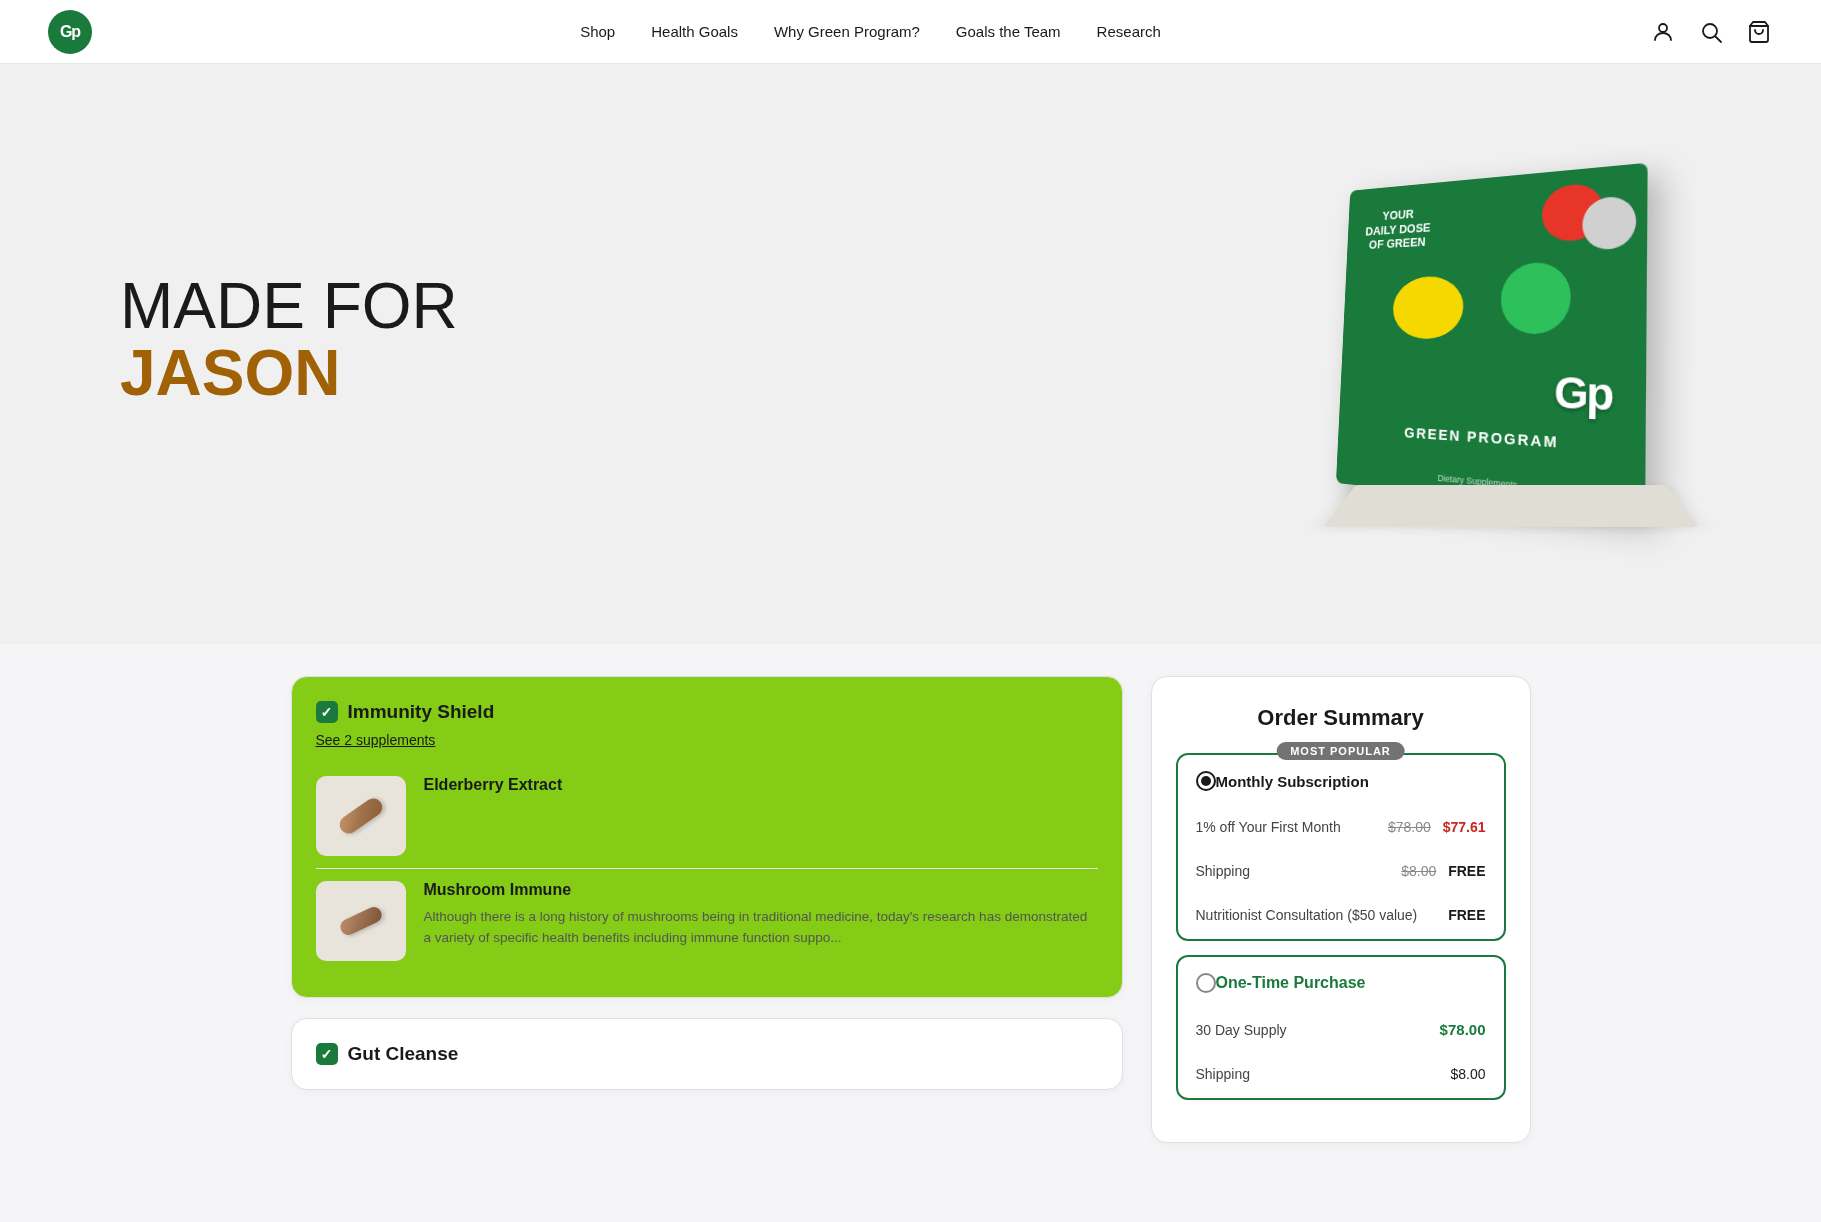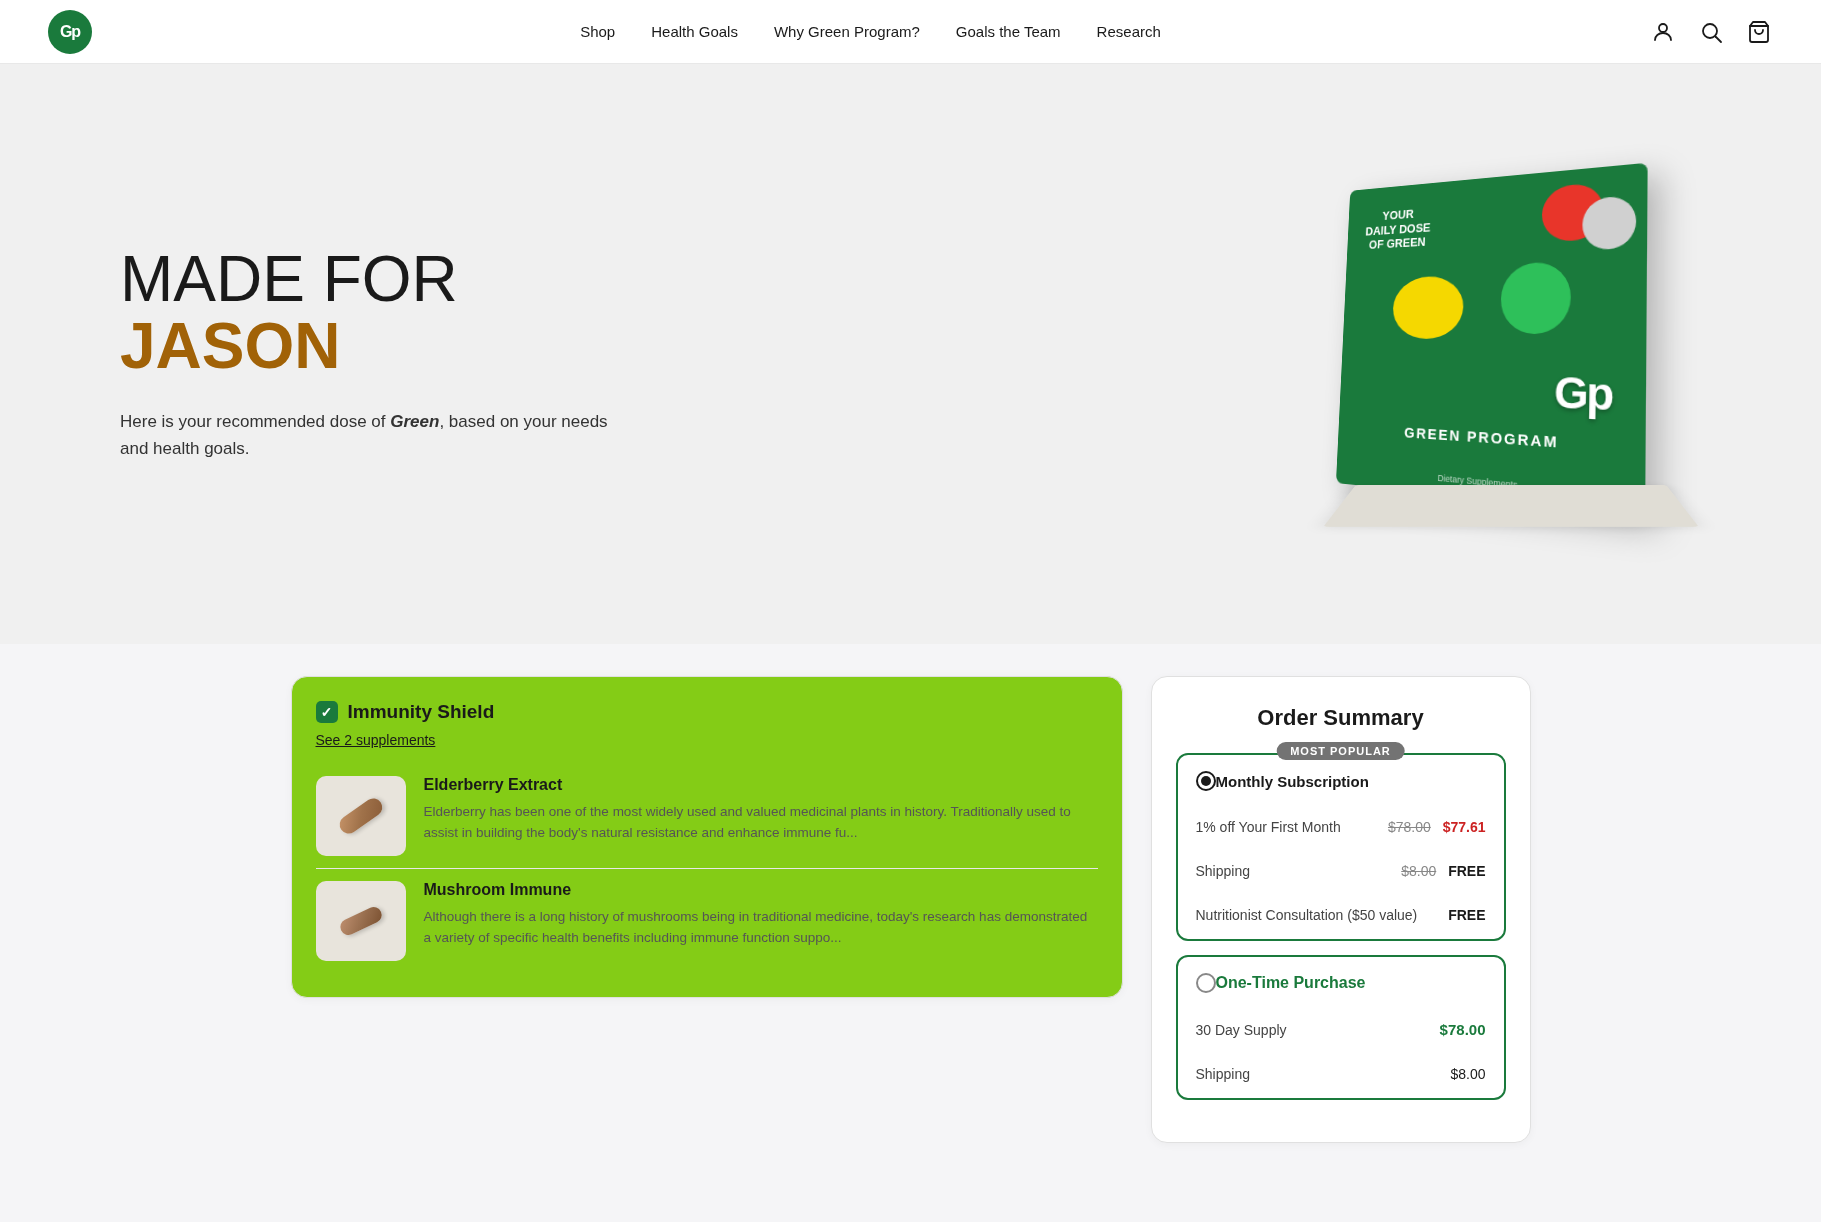--- a/index.html
+++ b/index.html
@@ -468,21 +468,20 @@
   </div>
 </header>
 
 <section class="hero">
   <div class="hero-text">
     <div>
       <span class="hero-title-light">MADE FOR</span>
       <span class="hero-title-bold">JASON</span>
     </div>
     <div class="hero-description">
-      <span>Here is your recommended dose of <em>Green</em>, based on your needs and health goals.</span>
     </div>
   </div>
 
   <div class="hero-product">
     <div class="product-box">
       <div class="box-blob-red"></div>
       <div class="box-blob-gray"></div>
       <div class="box-blob-yellow"></div>
       <div class="box-blob-green"></div>
       <div class="box-top-text">YOUR<br>DAILY DOSE<br>OF GREEN</div>
@@ -505,36 +504,41 @@
       </div>
       <span class="see-supplements">See 2 supplements</span>
 
       
       <div class="supplement-item">
         <div class="supplement-thumb">
           <div class="capsule"></div>
         </div>
         <div class="supplement-info">
           <div class="supplement-name">Elderberry Extract</div>
-          <div class="supplement-desc">Elderberry has been one of the most widely used and valued medicinal plants in history. Traditionally used to assist in building the body's natural resistance and enhance immune fu...</div>
         </div>
       </div>
 
       
       <div class="supplement-item">
         <div class="supplement-thumb">
           <div class="capsule-2"></div>
         </div>
         <div class="supplement-info">
           <div class="supplement-name">Mushroom Immune</div>
           <div class="supplement-desc">Although there is a long history of mushrooms being in traditional medicine, today's research has demonstrated a variety of specific health benefits including immune function suppo...</div>
         </div>
       </div>
     </div>
 
+    <div class="gut-card">
+      <div class="card-header">
+        <div class="checkbox-checked"></div>
+        <span class="card-title">Gut Cleanse</span>
+      </div>
+    </div>
 
   </div>
 
   <div class="right-column">
     <div class="order-summary">
       <div class="order-title">Order Summary</div>
 
       <div class="plan-option selected">
         <div class="most-popular-badge">MOST POPULAR</div>
         <div class="plan-header">

